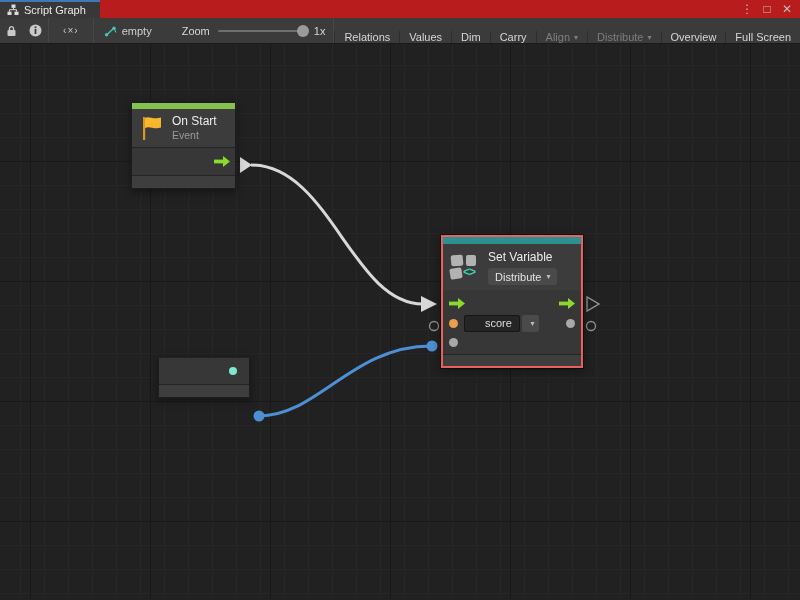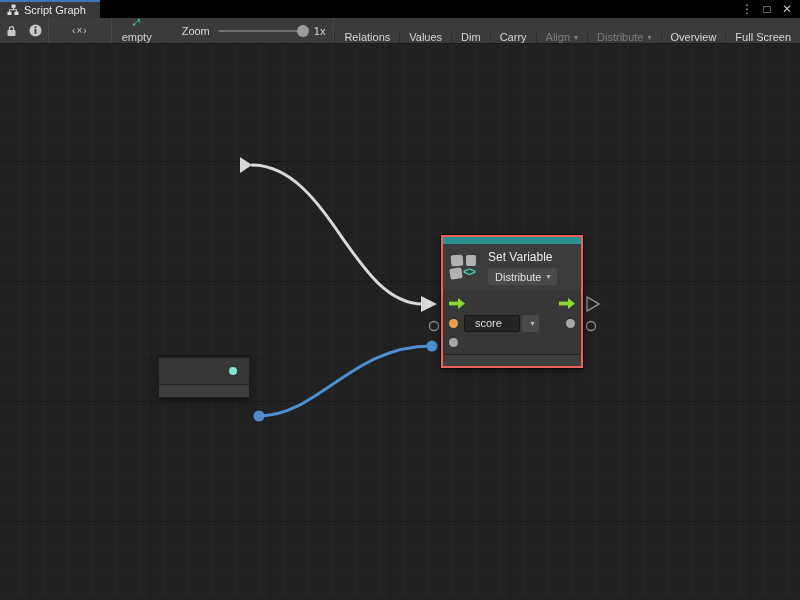--- a/index.html
+++ b/index.html
@@ -1,36 +1,36 @@
 <!DOCTYPE html>
 <html><head>
 <meta charset="utf-8">
 <style>
   * { margin:0; padding:0; box-sizing:border-box; }
   html,body { width:800px; height:600px; overflow:hidden; }
   body { font-family:"Liberation Sans", sans-serif; background:#212121; color:#ddd; }
 
   
-  .titlebar { height:18px; background:#000000; display:flex; align-items:stretch; }
+  .titlebar { height:18px; background:#b91c1c; display:flex; align-items:stretch; }
   .tab { display:flex; align-items:center; gap:5px; padding:0 14px 0 7px; background:#383838;
          border-top:2px solid #3E78B8; font-size:11px; color:#E8E8E8; }
   .tab svg { display:block; }
   .win-controls { margin-left:auto; display:flex; align-items:center; gap:4px; padding-right:5px; }
   .win-controls span { color:#BDBDBD; font-size:12px; line-height:1; width:16px; text-align:center; cursor:default; }
 
   
   .toolbar { height:26px; background:#3B3B3B; border-bottom:1px solid #1A1A1A;
              display:flex; align-items:stretch; font-size:11px; color:#D6D6D6; }
   .tbtn { display:flex; align-items:center; justify-content:center; padding:0 8px; cursor:default; }
   .tbtn.icon-btn { padding:0 6px; }
   .tbtn.disabled { color:#7D7D7D;margin-top:9px; }
   .sep { width:1px; background:#2A2A2A; border-right:1px solid #474747; }
   .code-glyph { font-size:10px; letter-spacing:1px; color:#C9C9C9; }
   .codebtn { width:86px; }
-  .empty-group { display:flex; align-items:center; gap:5px; margin-left:10px; color:#D0D0D0;flex-direction:column; }
+  .empty-group { display:flex; align-items:center; gap:5px; margin-left:10px; color:#D0D0D0; }
   .zoom-group { display:flex; align-items:center; gap:8px; margin-left:30px; margin-right:8px; }
   .zoom-track { position:relative; width:88px; height:2px; background:#6E6E6E; border-radius:1px; }
   .zoom-handle { position:absolute; right:-3px; top:-5px; width:12px; height:12px; border-radius:50%; background:#9B9B9B; }
   .right-btns { margin-left:auto; display:flex; align-items:flex-end; }
   .right-btns .tbtn { border-left:1px solid #2E2E2E; padding:0 9px; white-space:nowrap; }
   .chev { font-size:8px; margin-left:4px; color:#BDBDBD; }
   .tbtn.disabled .chev { color:#7D7D7D; }
 
   
   .canvas { position:relative; width:800px; height:555px; background-color:#212121;
@@ -80,21 +80,21 @@
   .varicon .vb { position:absolute; left:13px; top:11px; color:#3ED0AE; font-weight:bold; font-size:12px; letter-spacing:-1px; background:none; }
   .scope-dd { margin-top:3px; height:17px; display:inline-flex; align-items:center; gap:5px; padding:0 7px;
               background:#4A4A4A; border-radius:3px; font-size:11px; color:#E3E3E3; }
   .scope-dd .chev { margin-left:0; }
   .sv-row { display:flex; align-items:center; padding:0 6px; }
   .row1 { height:22px; padding-top:4px; justify-content:space-between; }
   .row2 { height:22px; gap:6px; }
   .row3 { height:20px; padding-bottom:4px; }
   .name-field { display:flex; align-items:center; gap:2px; }
   .name-input { width:56px; height:17px; background:#252525; border:1px solid #151515; border-radius:2px;
-                font-size:11px; color:#DDD; display:flex; align-items:center; padding-left:10px; }
+                font-size:11px; color:#DDD; display:flex; align-items:center; padding-left:20px; }
   .name-dd { width:17px; height:17px; background:#4A4A4A; border-radius:2px; display:flex; align-items:center; justify-content:center; }
   .spacer { flex:1; }
 </style>
 </head>
 <body>
 
 <div class="titlebar">
   <div class="tab">
     <svg width="12" height="12" viewBox="0 0 12 12">
       <rect x="4.5" y="0.5" width="4" height="3.4" fill="#DDD"></rect>
@@ -187,20 +187,42 @@
 
     <path d="M 259 372 C 318 372 352 302 431 302" fill="none" stroke-width="3" stroke="#4E8FD4"></path>
     <circle cx="259" cy="372" r="5.5" fill="#4E8FD4"></circle>
     <circle cx="432" cy="302" r="5.5" fill="#4E8FD4"></circle>
 
     <circle cx="434" cy="282" r="4.5" fill="none" stroke="#909090" stroke-width="1.3"></circle>
     <polygon points="587,253 587,267 599,260" fill="none" stroke="#9A9A9A" stroke-width="1.3"></polygon>
     <circle cx="591" cy="282" r="4.5" fill="none" stroke="#909090" stroke-width="1.3"></circle>
   </svg>
 
+  <div class="node node-onstart">
+    <div class="accent" style="background:#84C250"></div>
+    <div class="nhead">
+      <svg width="24" height="27" viewBox="0 0 24 27">
+        <rect x="3" y="2" width="2.2" height="23" fill="#D9981F"></rect>
+        <path d="M5 3 C9 0.5 13 5 21 2.5 L21 12.5 C14 15 10 10.5 5 13 Z" fill="#F7B72A"></path>
+      </svg>
+      <div>
+        <div class="ntitle">On Start</div>
+        <div class="nsub">Event</div>
+      </div>
+    </div>
+    <div class="ndiv"></div>
+    <div class="nports">
+      <svg width="16" height="11" viewBox="0 0 16 11">
+        <rect x="0" y="3.6" width="9" height="3.8" fill="#8CD92E"></rect>
+        <polygon points="9,0 16,5.5 9,11" fill="#8CD92E"></polygon>
+      </svg>
+    </div>
+    <div class="ndiv"></div>
+    <div class="nfoot"></div>
+  </div>
 
   <div class="node node-setvar">
     <div class="accent"></div>
     <div class="nhead">
       <div class="varicon">
         <i class="s1"></i>
           <i class="s2"></i>
           <i class="s3"></i>
         <span class="vb">&lt;&gt;</span>
       </div>

